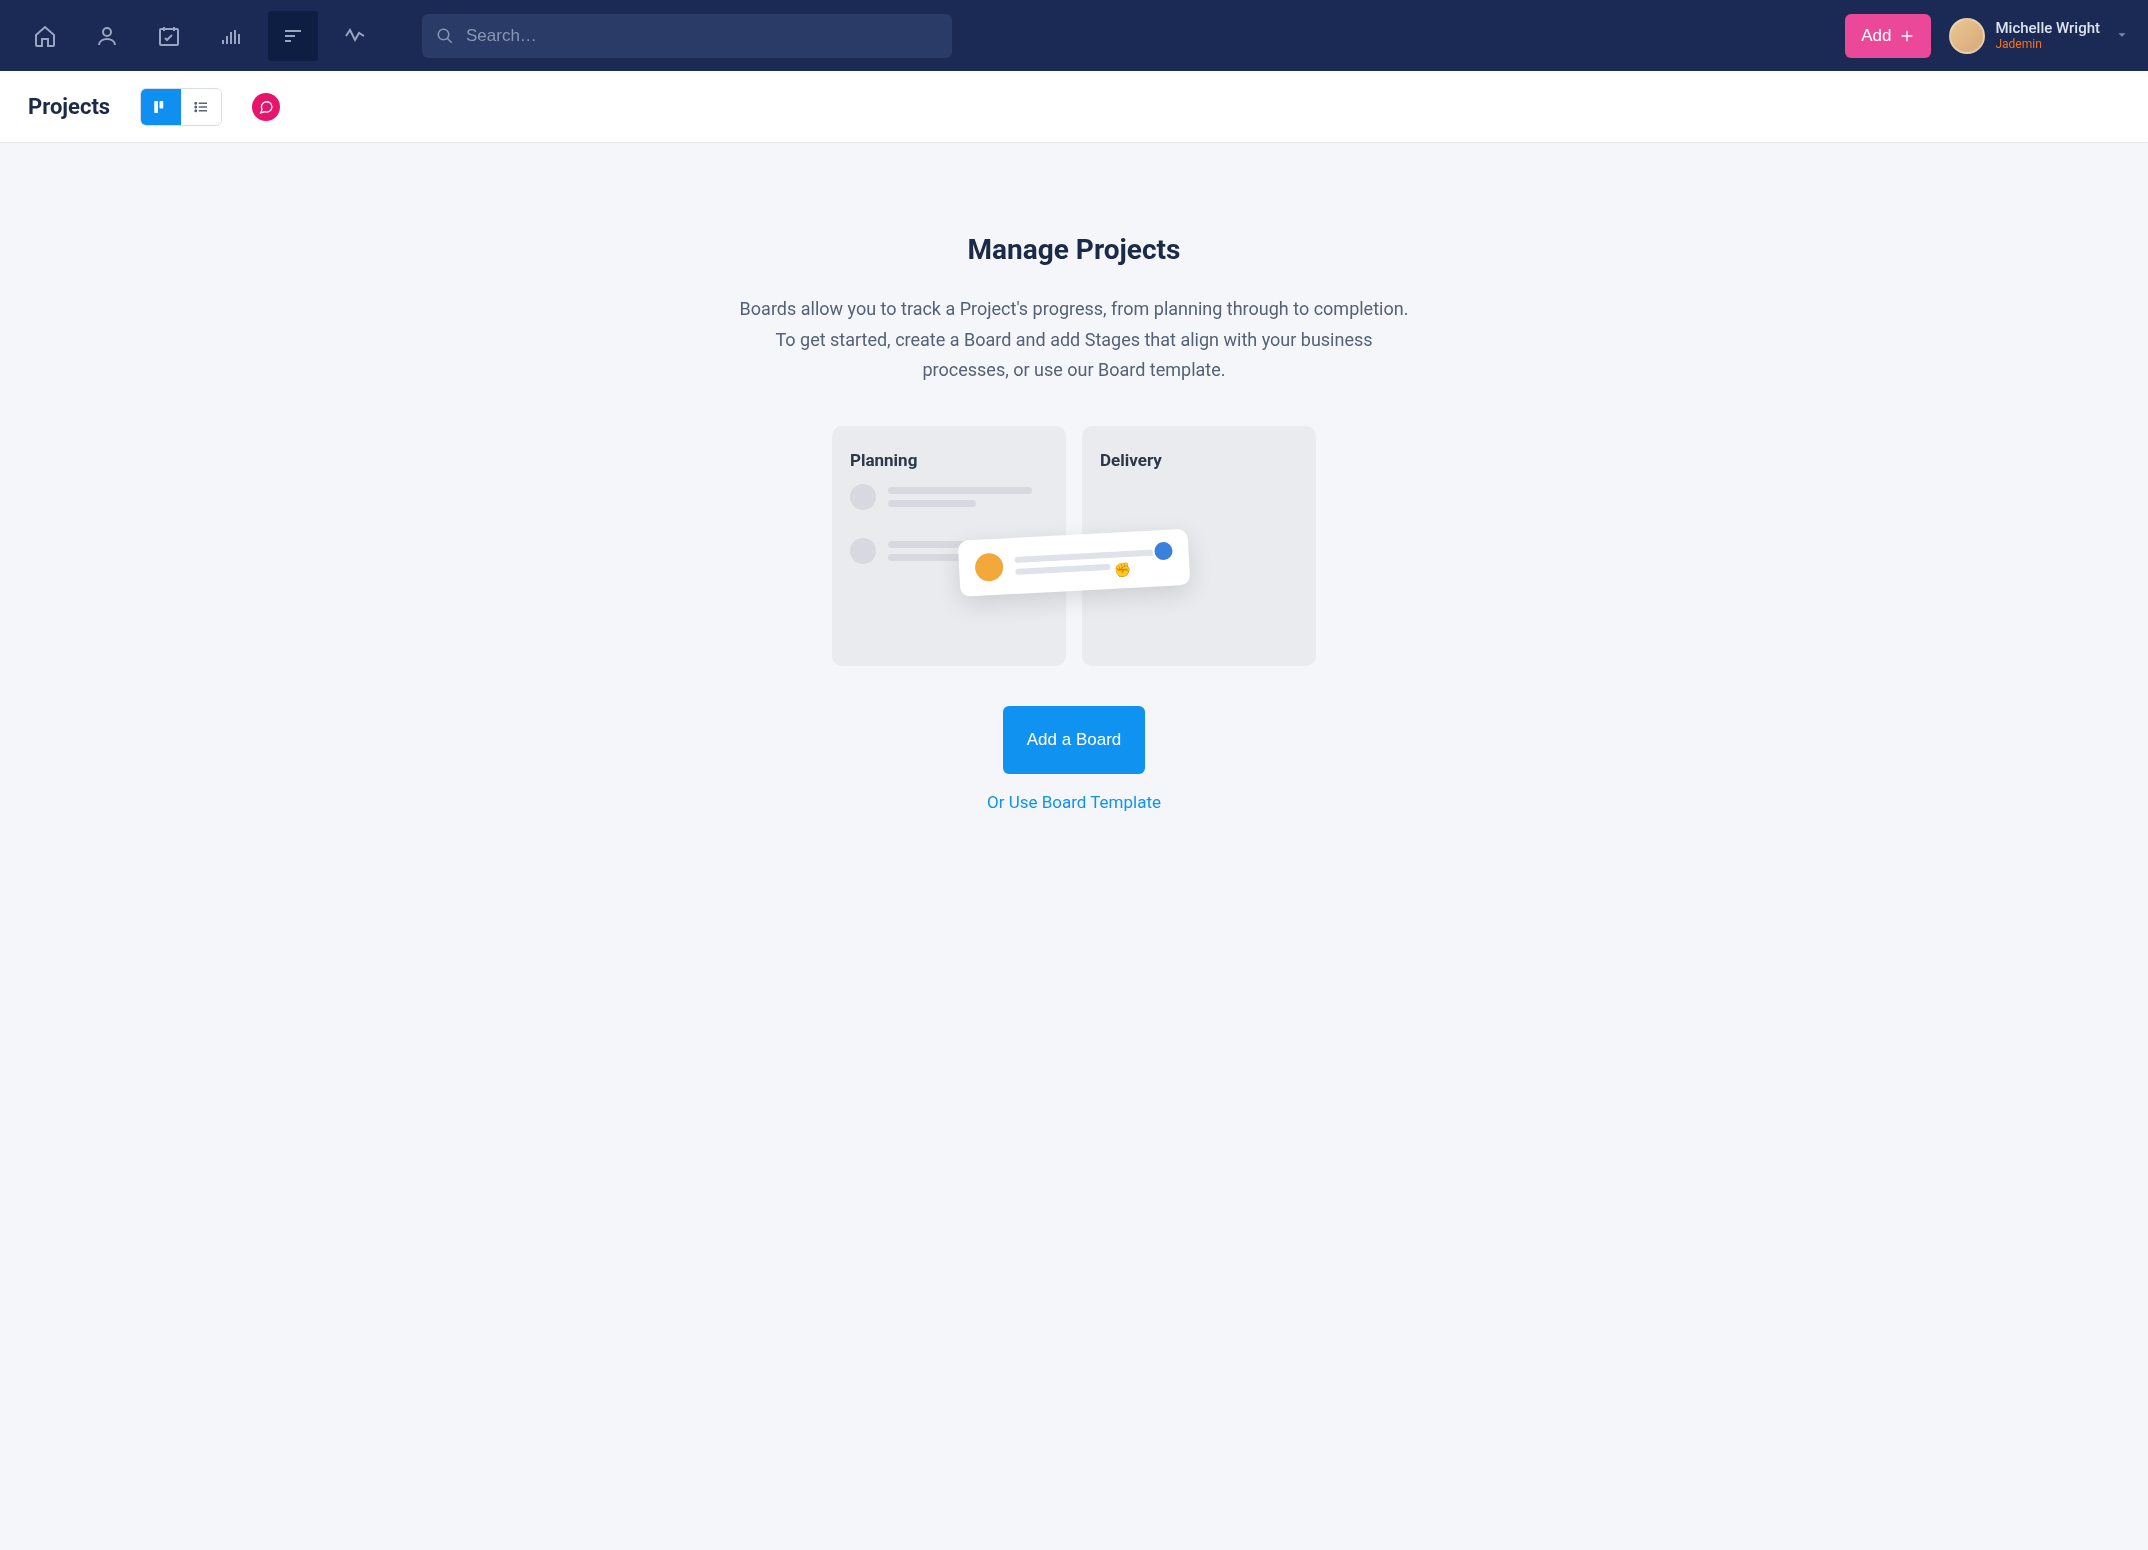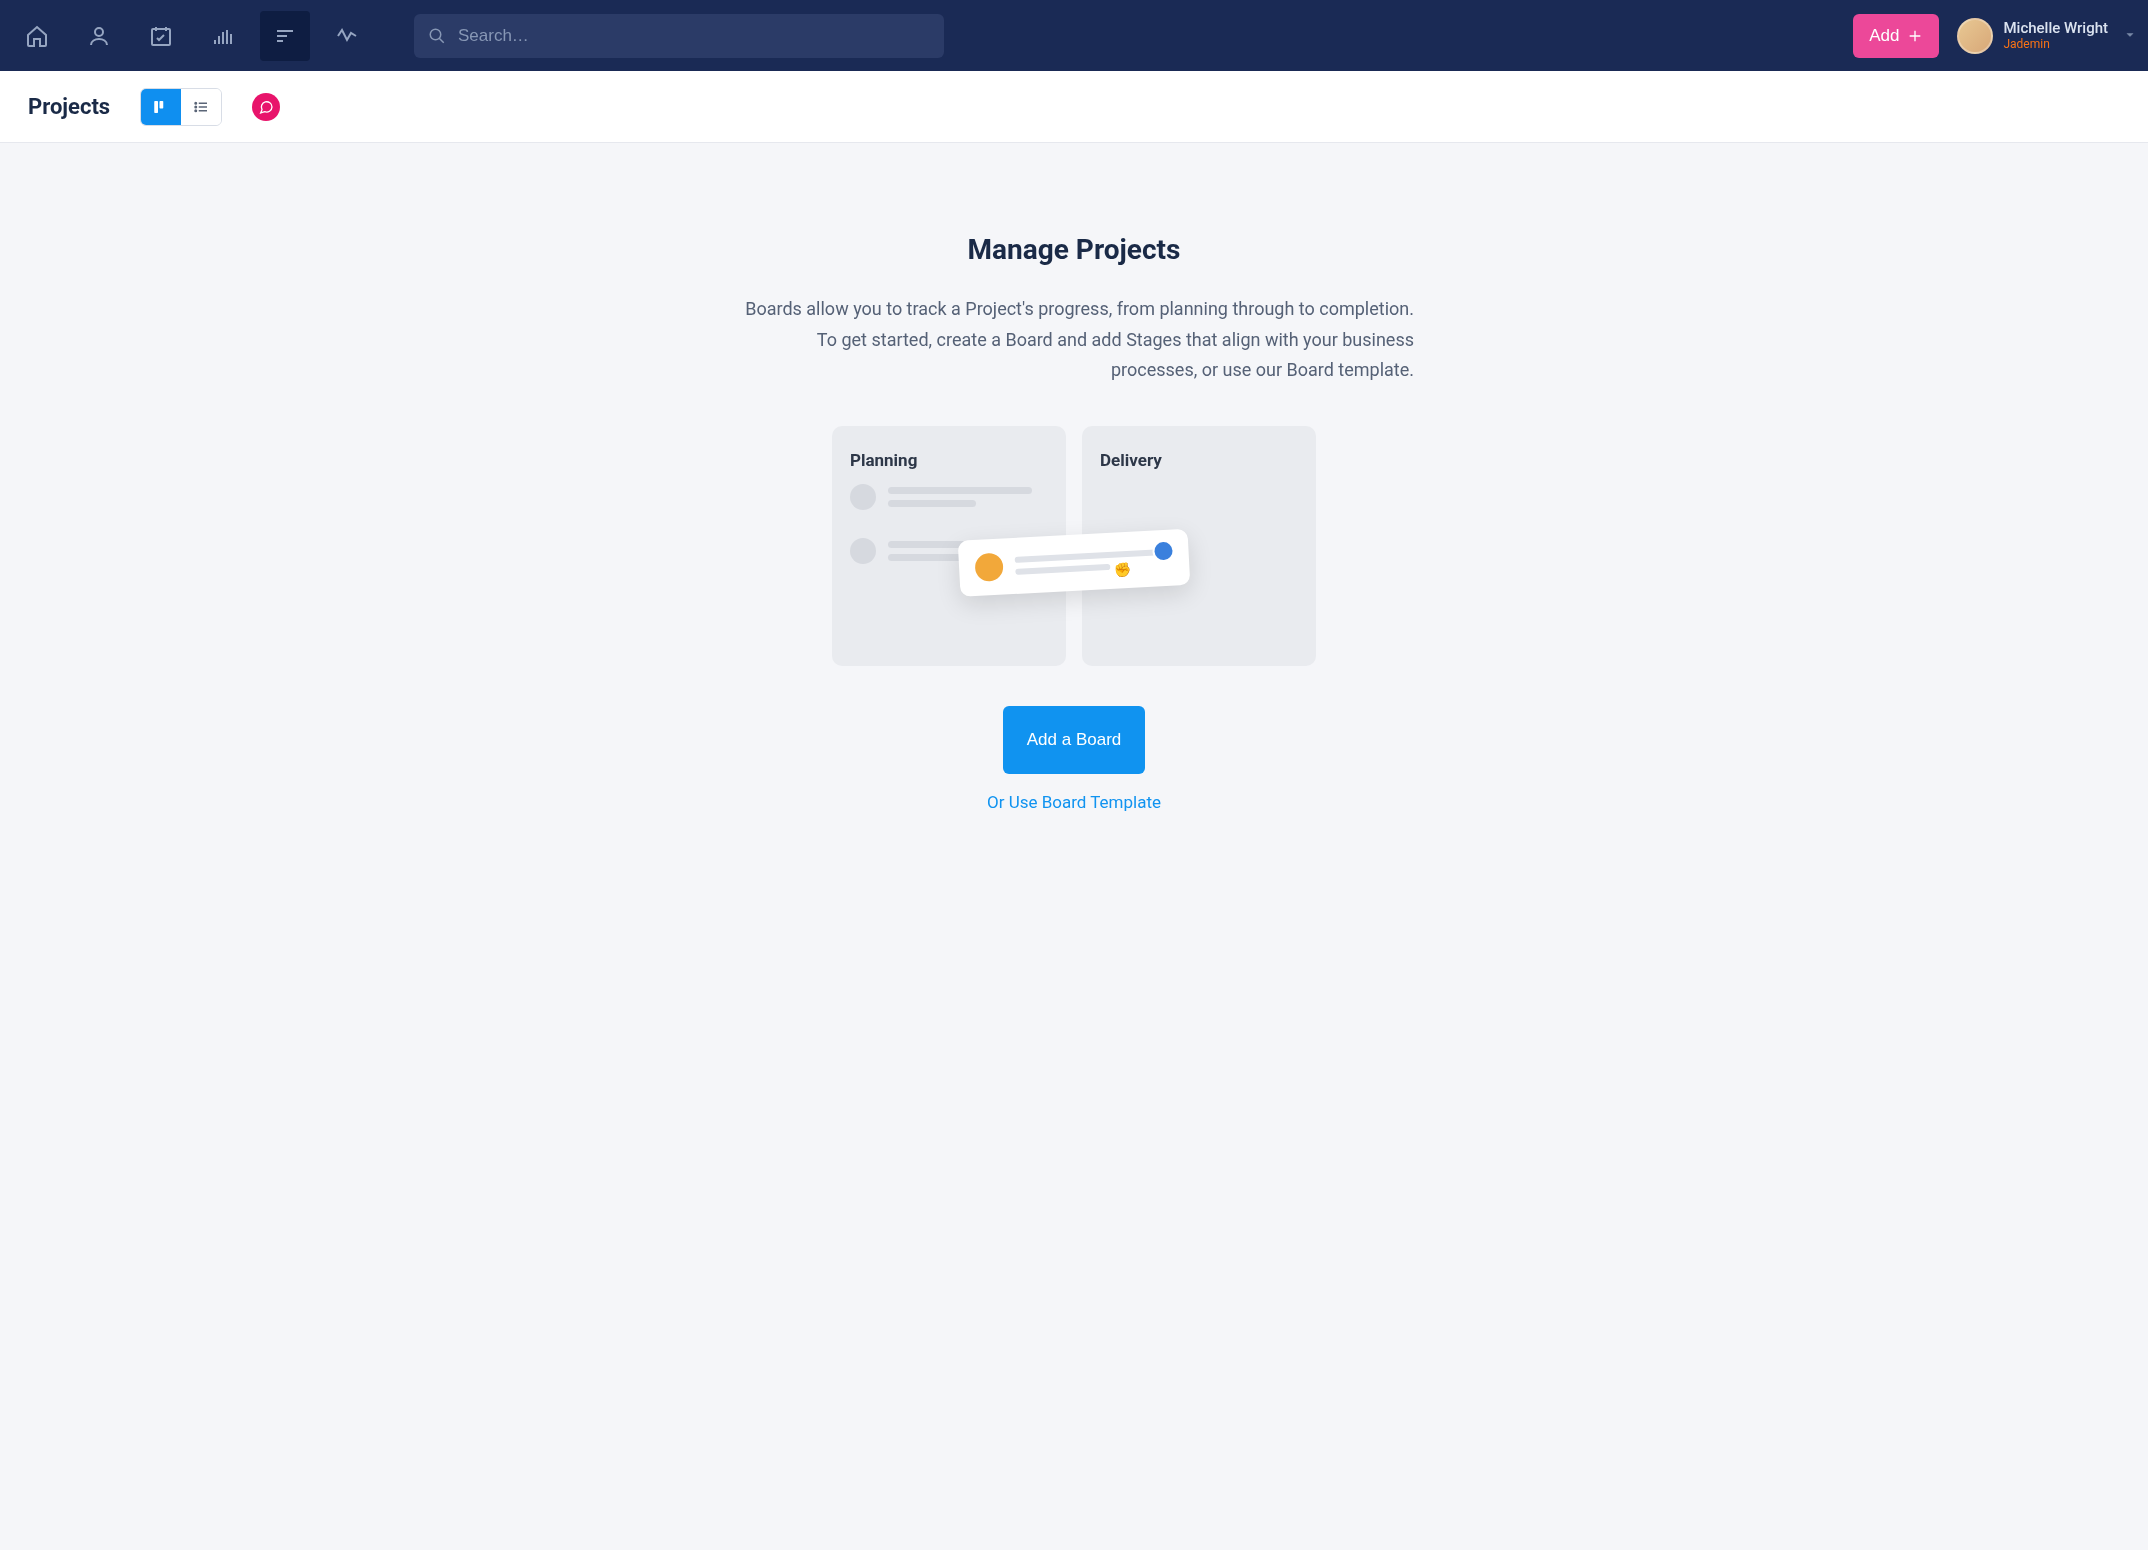--- a/index.html
+++ b/index.html
@@ -10,21 +10,21 @@
     body {
       font-family: -apple-system, BlinkMacSystemFont, "Segoe UI", Roboto, Helvetica, Arial, sans-serif;
       background: #fff;
       color: #1a2a47;
     }
     .topnav {
       background: #1a2a55;
       height: 71px;
       display: flex;
       align-items: center;
-      padding: 0 12px;
+      padding: 0 20px;
       gap: 12px;
     }
     .nav-icon {
       width: 50px;
       height: 50px;
       display: flex;
       align-items: center;
       justify-content: center;
       cursor: pointer;
       border-radius: 4px;
@@ -197,21 +197,21 @@
     .hero-title {
       font-size: 28px;
       font-weight: 700;
       color: #1a2a47;
       margin-bottom: 28px;
     }
     .hero-desc {
       font-size: 18px;
       color: #556176;
       max-width: 680px;
-      text-align: right;
+      text-align: center;
       line-height: 1.7;
       margin-bottom: 40px;
     }
     .illustration {
       display: flex;
       gap: 16px;
       margin-bottom: 40px;
       position: relative;
     }
     .illu-col {

